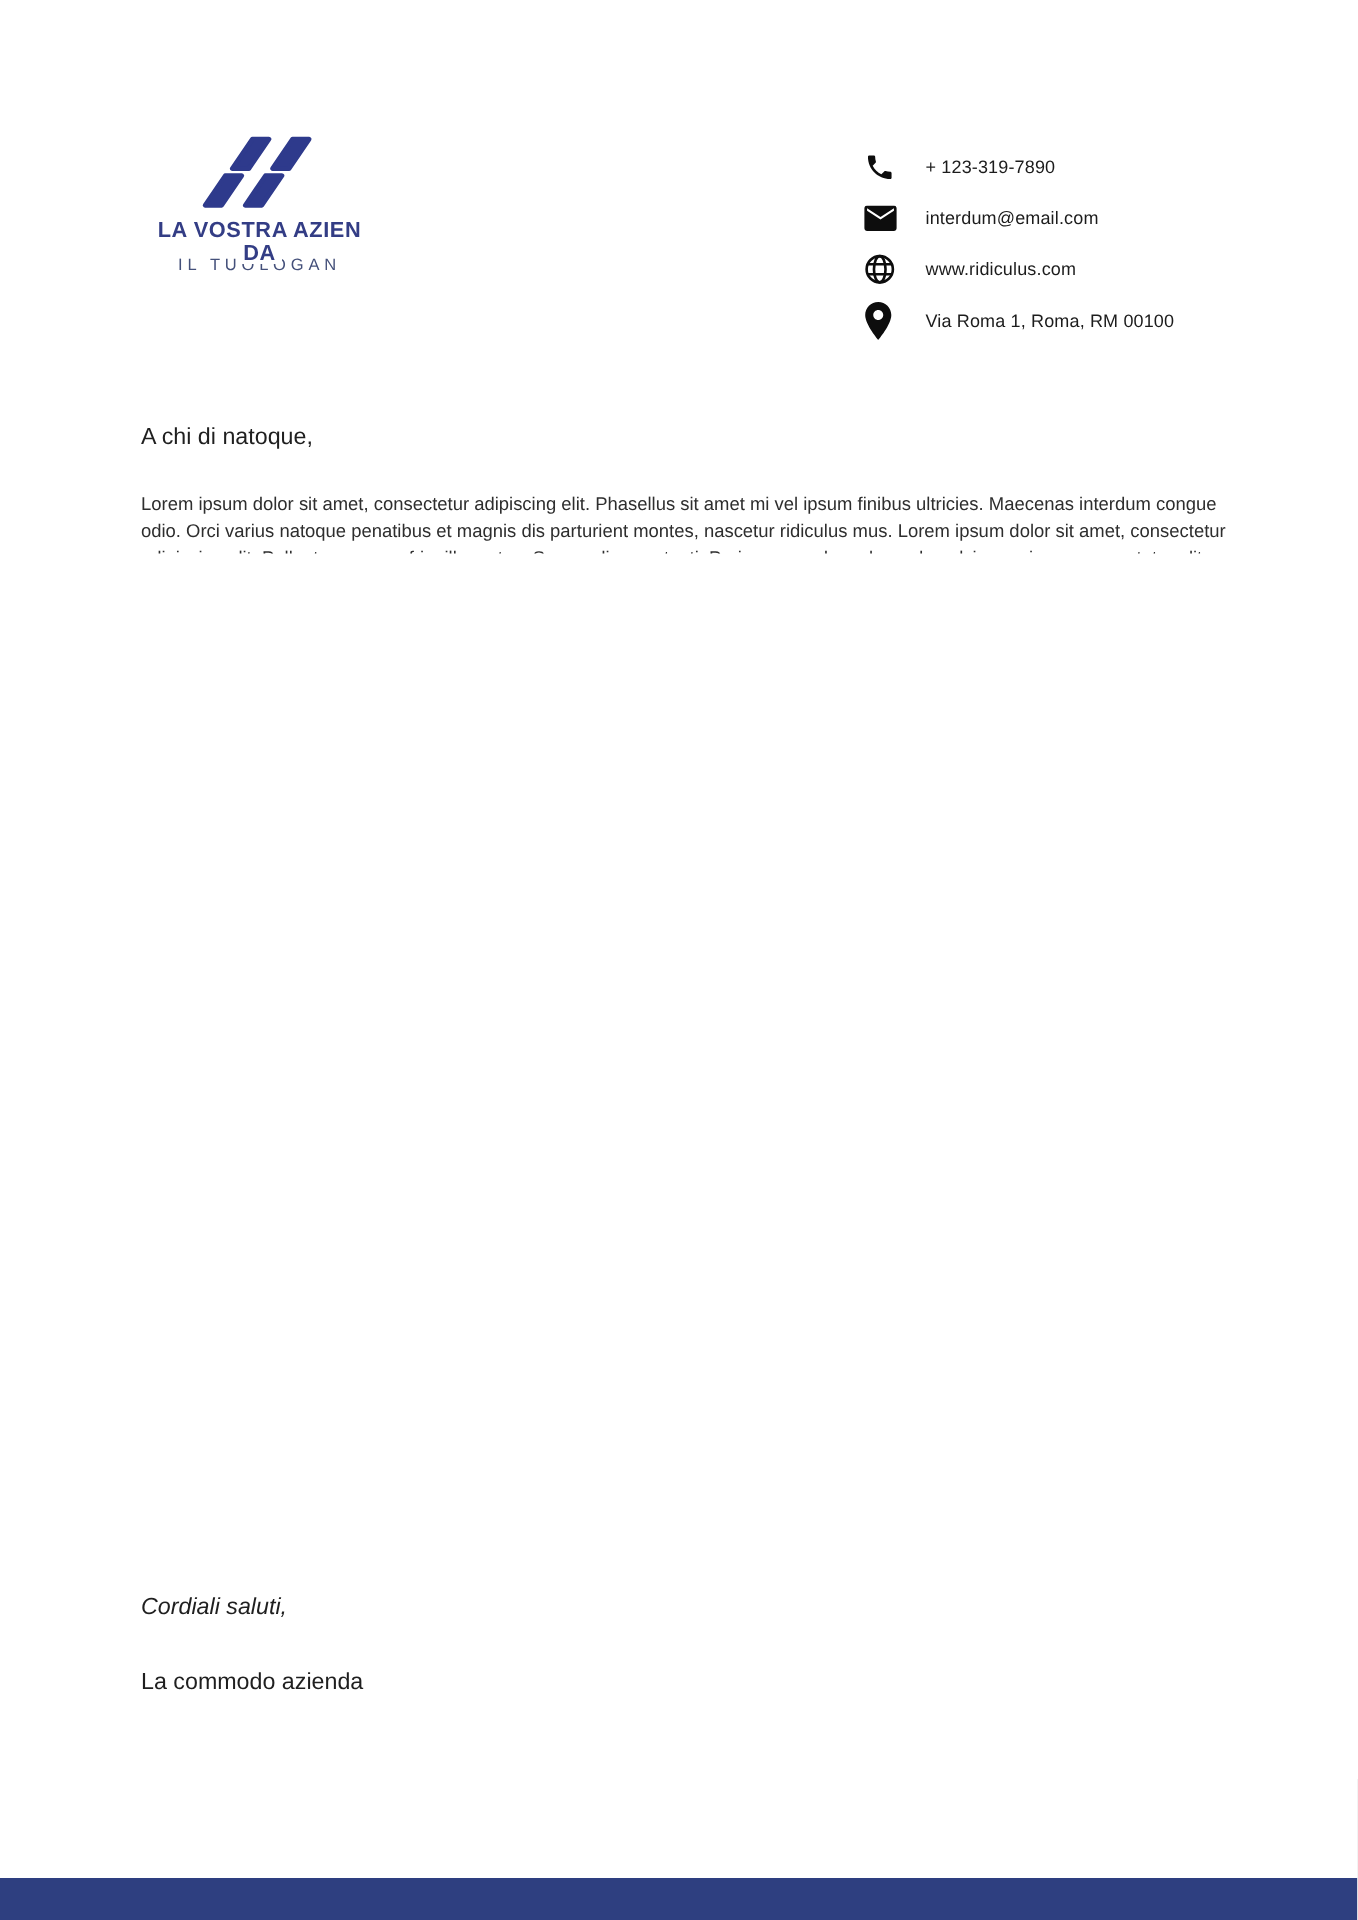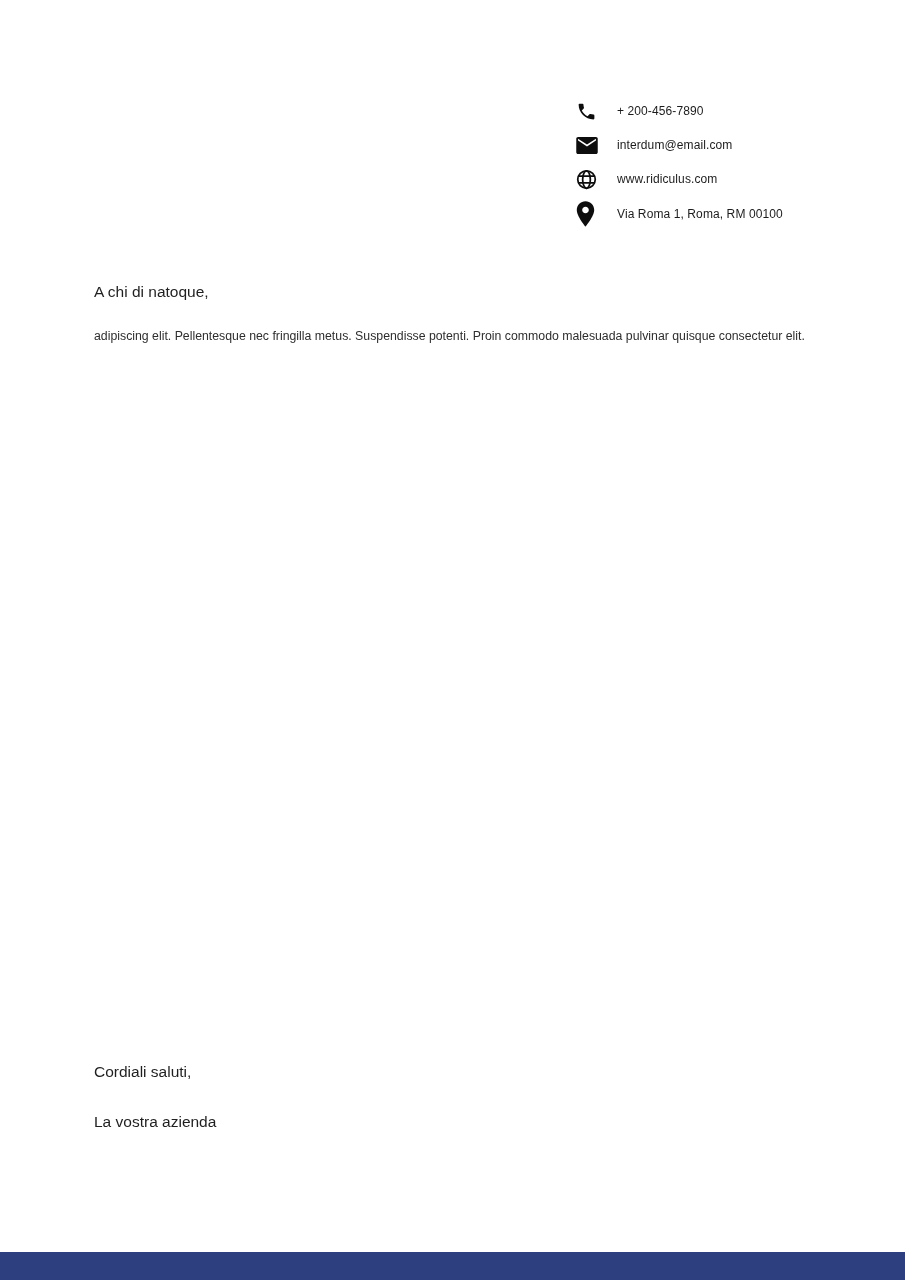--- a/index.html
+++ b/index.html
@@ -38,44 +38,59 @@
 
   
   .salutation { position:absolute; left:94px; top:283px; font-size:15.5px; color:#1f1f1f; }
   .body-clip {
     position:absolute; left:94px; top:327px; width:740px; height:42px;
     overflow:hidden;
   }
   .body-line {
     white-space:nowrap; font-size:12.3px; line-height:18px; color:#2e2e2e;
   }
-  .closing   { position:absolute; left:94px; top:1063px; font-size:15.5px; color:#1f1f1f; }
+  .closing   { position:absolute; left:94px; top:1063px; font-size:15.5px; color:#1f1f1f;font-style:italic; }
   .signature { position:absolute; left:94px; top:1113px; font-size:15.5px; color:#1f1f1f; }
 
   
   .footer-bar {
     position:absolute; left:0; right:0; bottom:0; height:28px;
     background:#2e3f80;
   }
 </style>
 </head>
 <body>
 
 <div class="page">
 
+  <div class="logo-block">
+    <div class="logo-icon-wrap">
+      <svg width="86" height="52" viewBox="0 0 100 66" xmlns="http://www.w3.org/2000/svg">
+        <g fill="#2e3a8c" stroke="#2e3a8c" stroke-width="4" stroke-linejoin="round">
+          <path d="M4 62 L18 62 L35 37 L21 37 Z"></path>
+          <path d="M27 31 L41 31 L58 6 L44 6 Z"></path>
+          <path d="M38 62 L52 62 L69 37 L55 37 Z"></path>
+          <path d="M61 31 L75 31 L92 6 L78 6 Z"></path>
+        </g>
+      </svg>
+    </div>
+    <div class="logo-name">LA VOSTRA AZIEN</div>
+    <div class="logo-da-row"><span class="logo-da">DA</span></div>
+    <div class="logo-tagline">IL TUOLOGAN</div>
+  </div>
 
   <div class="contact-block">
 
     <div class="contact-row">
       <span class="contact-icon">
         <svg width="21" height="21" viewBox="0 0 24 24">
             <path fill="#0d0d0d" d="M6.62 10.79c1.44 2.83 3.76 5.14 6.59 6.59l2.2-2.2c.27-.27.67-.36 1.02-.24 1.12.37 2.33.57 3.57.57.55 0 1 .45 1 1V20c0 .55-.45 1-1 1-9.39 0-17-7.61-17-17 0-.55.45-1 1-1h3.5c.55 0 1 .45 1 1 0 1.25.2 2.45.57 3.57.11.35.03.74-.25 1.02l-2.2 2.2z"></path>
           </svg>
       </span>
-      <span class="contact-text">+ 200-456-7890</span>
+      <span class="contact-text">+ 123-319-7890</span>
     </div>
 
     <div class="contact-row">
       <span class="contact-icon">
         <svg width="22" height="17" viewBox="0 0 24 19">
             <path fill="#0d0d0d" d="M22 0H2C.9 0 0 .9 0 2v15c0 1.1.9 2 2 2h20c1.1 0 2-.9 2-2V2c0-1.1-.9-2-2-2zm0 4l-10 6.5L2 4V2l10 6.5L22 2v2z"></path>
           </svg>
       </span>
       <span class="contact-text">interdum@email.com</span>
     </div>
@@ -100,21 +115,23 @@
           </svg>
       </span>
       <span class="contact-text">Via Roma 1, Roma, RM 00100</span>
     </div>
 
   </div>
 
   <div class="salutation">A chi di natoque,</div>
 
   <div class="body-clip">
+    <div class="body-line">Lorem ipsum dolor sit amet, consectetur adipiscing elit. Phasellus sit amet mi vel ipsum finibus ultricies. Maecenas interdum congue</div>
+    <div class="body-line">odio. Orci varius natoque penatibus et magnis dis parturient montes, nascetur ridiculus mus. Lorem ipsum dolor sit amet, consectetur</div>
     <div class="body-line">adipiscing elit. Pellentesque nec fringilla metus. Suspendisse potenti. Proin commodo malesuada pulvinar quisque consectetur elit.</div>
   </div>
 
   <div class="closing">Cordiali saluti,</div>
-  <div class="signature">La vostra azienda</div>
+  <div class="signature">La commodo azienda</div>
 
   <div class="footer-bar"></div>
 
 </div>
 
 </body></html>

